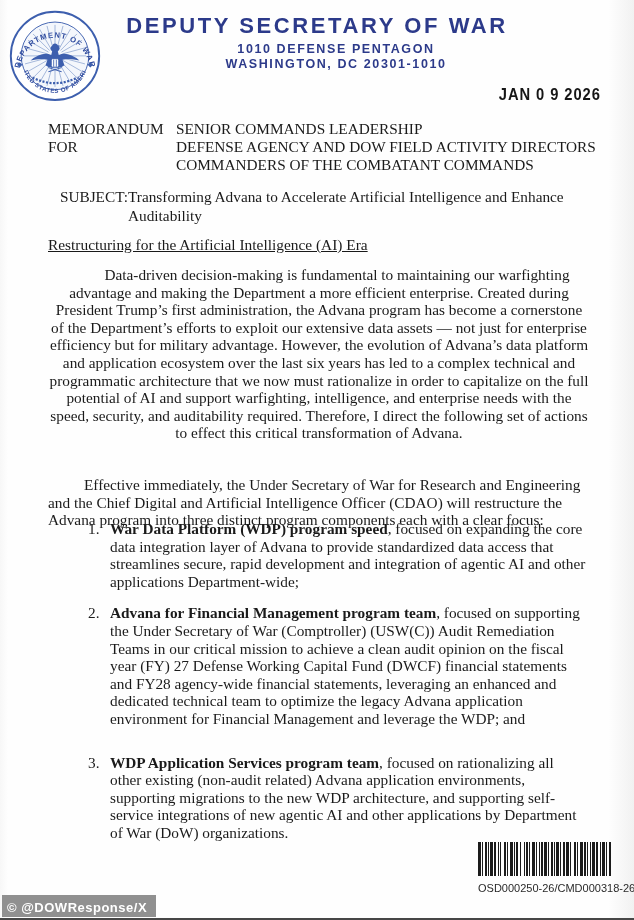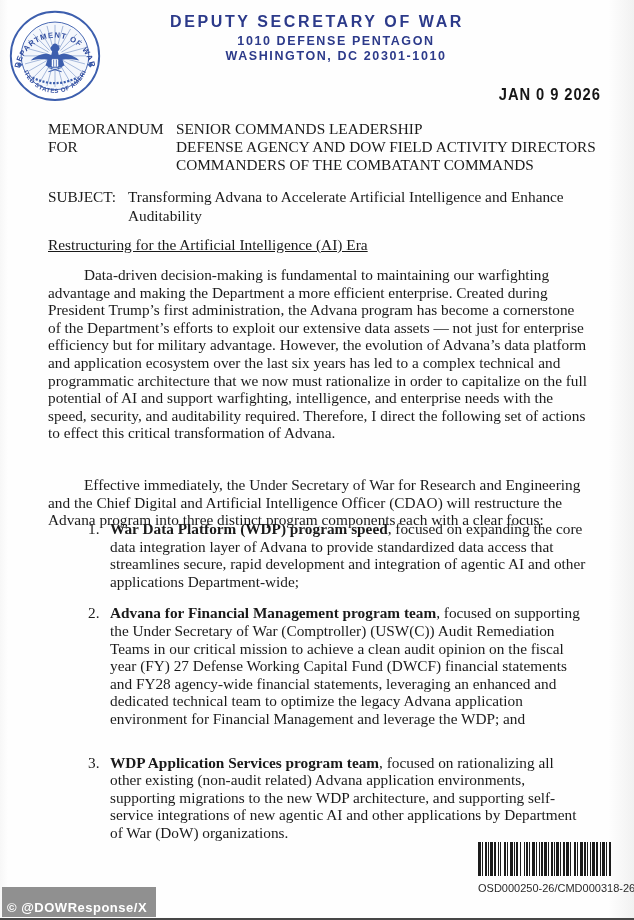--- a/index.html
+++ b/index.html
@@ -8,43 +8,43 @@
     position:relative; width:634px; height:920px; margin:0 auto;
     background:linear-gradient(to right,#f7f7f7 0,#fefefe 8px,#fefefe 96%,#f1f1f1 100%);
     font-family:"Liberation Serif","DejaVu Serif",serif;
     color:#1a1a1a; overflow:hidden;
   }
 
   
   .seal { position:absolute; left:8px; top:5px; width:94px; height:98px; }
   .letterhead { position:absolute; left:0; top:13px; width:100%; text-align:center;
     font-family:"Liberation Sans","DejaVu Sans",sans-serif; color:#2c3a8a; font-weight:bold; }
-  .lh-office  { font-size:16px; letter-spacing:2.6px; margin-bottom:3px; }
+  .lh-office  { font-size:22px; letter-spacing:2.6px; margin-bottom:3px; }
   .lh-addr    { font-size:12.5px; letter-spacing:1.6px; line-height:15px;margin-left:38px; }
 
   .date-stamp { position:absolute; top:86px; right:33px;
     font-family:"Liberation Sans","DejaVu Sans",sans-serif; font-weight:bold;
     font-size:16px; letter-spacing:1px; color:#161616; transform:scaleX(.92);
     transform-origin:right; white-space:nowrap; }
 
   
   .memo-block { position:absolute; left:48px; top:120px; display:flex; font-size:15.3px; line-height:18px; }
   .memo-label { width:128px; flex-shrink:0; }
   .addressee  { white-space:nowrap; }
 
   .subject-block { position:absolute; left:48px; top:188px; display:flex; font-size:15.3px; line-height:18.5px; }
-  .subject-label { width:80px; flex-shrink:0; }
+  .subject-label { width:80px; flex-shrink:0;text-align:right; }
   .subject-text  { width:474px; }
 
   .section-heading { position:absolute; left:48px; top:236px; font-size:15.4px;
     text-decoration:underline; }
 
   .body-para { position:absolute; left:48px; width:542px; font-size:15.3px;
     line-height:17.6px; text-indent:36px; }
-  .para-1 { top:266px; }
+  .para-1 { top:266px;text-align:center; }
   .para-2 { top:476px; }
 
   .list-block { position:absolute; left:88px; top:520px; width:502px; }
   .list-item { display:flex; font-size:15.3px; line-height:17.6px; }
   .li-num  { width:22px; flex-shrink:0; }
   .li-text { width:478px; }
   .li-bold { font-weight:bold; }
   .gap-a { margin-bottom:14px; }
   .gap-b { margin-bottom:26px; }
 
@@ -53,21 +53,21 @@
   .barcode-bars { display:flex; height:34px; align-items:stretch; }
   .barcode-bars div { height:100%; }
   .bar-on  { background:#1c1c1c; }
   .bar-off { background:transparent; }
   .barcode-label { margin-top:6px; text-align:right; white-space:nowrap;
     font-family:"Liberation Sans","DejaVu Sans",sans-serif; font-size:11px; color:#2a2a2a; }
 
   
   .watermark { position:absolute; left:2px; bottom:3px; background:#909090; color:#fff;
     font-family:"Liberation Sans","DejaVu Sans",sans-serif; font-weight:bold;
-    font-size:13px; padding:13px 9px 2px 5px; letter-spacing:.5px; }
+    font-size:13px; padding:5px 9px 2px 5px; letter-spacing:.5px; }
   .bottom-line { position:absolute; left:0; bottom:0; width:100%; height:2px; background:#474747; }
 </style>
 </head>
 <body>
 
 <div class="page">
 
   <svg class="seal" viewBox="0 0 100 100">
     <circle cx="50" cy="52" r="47" fill="#ffffff" stroke="#3d5fae" stroke-width="2"></circle>
     <circle cx="50" cy="52" r="36" fill="#f4f7fc" stroke="#3d5fae" stroke-width="1"></circle>

